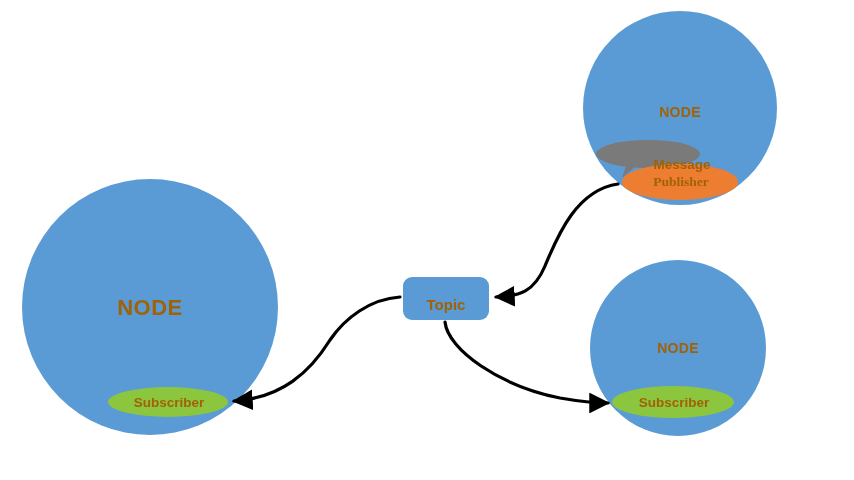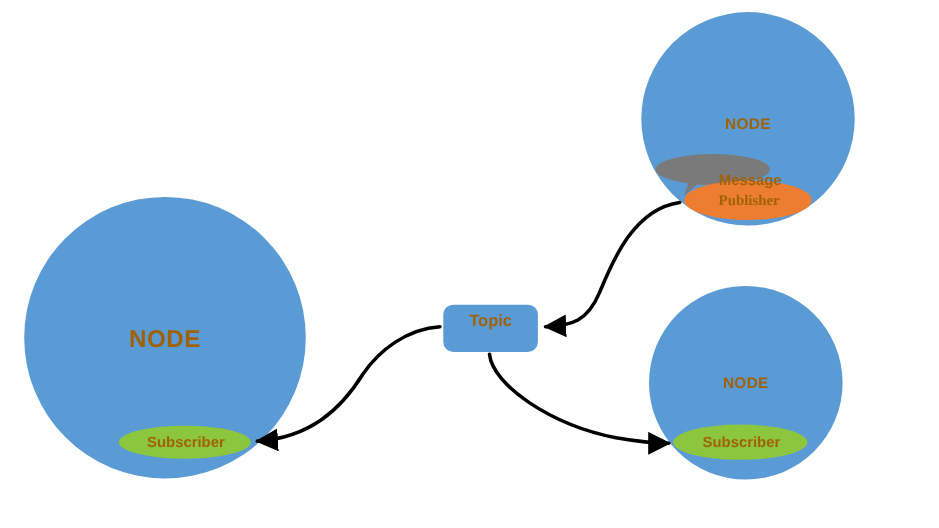--- a/index.html
+++ b/index.html
@@ -84,15 +84,15 @@
   <div class="shape-label node-label-sm" style="left:680px; top:112px;">NODE</div>
   <div class="shape-label node-label-lg" style="left:150px; top:308px;">NODE</div>
   <div class="shape-label node-label-sm" style="left:678px; top:348px;">NODE</div>
 
   <div class="shape-label pill-label" style="left:682px; top:154px;margin-top:10px;">Message</div>
 
   <div class="shape-label pill-label" style="left:681px; top:182px;font-family:Liberation Serif, serif;">Publisher</div>
   <div class="shape-label pill-label" style="left:169px; top:402px;">Subscriber</div>
   <div class="shape-label pill-label" style="left:674px; top:402px;">Subscriber</div>
 
-  <div class="shape-label topic-label" style="left:446px; top:292px;">Topic</div>
+  <div class="shape-label topic-label" style="left:446px; top:304px;">Topic</div>
 
 </div>
 
 </body></html>

